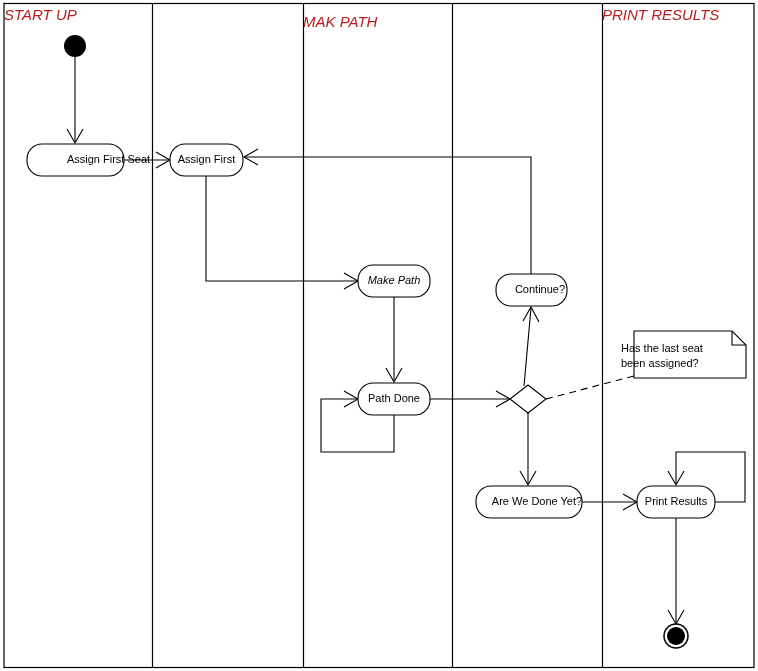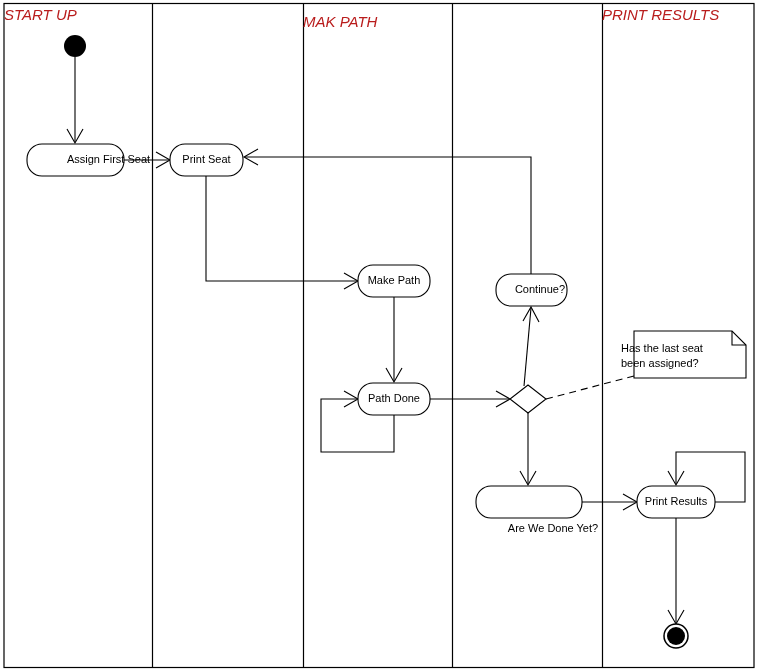--- a/index.html
+++ b/index.html
@@ -164,23 +164,23 @@
         <path d="M 732 331 L 732 345 L 746 345" fill="none" stroke="#000000" stroke-width="1.1"></path>
       </g>
     </g>
   </svg>
 
   <div class="lane-title" style="left:4px; top:6px; width:148px;">START UP</div>
   <div class="lane-title" style="left:303px; top:13px; width:149px;">MAK PATH</div>
   <div class="lane-title" style="left:602px; top:6px; width:152px;">PRINT RESULTS</div>
 
   <div class="node-label" style="left:16px; top:153px; width:97px;margin-left:44px;">Assign First Seat</div>
-  <div class="node-label" style="left:170px; top:153px; width:73px;">Print Seat</div>
-  <div class="node-label" style="left:358px; top:274px; width:72px;">Make Path</div>
+  <div class="node-label" style="left:170px; top:153px; width:73px;">Assign First</div>
+  <div class="node-label" style="left:358px; top:274px; width:72px;font-style:italic;">Make Path</div>
   <div class="node-label" style="left:358px; top:392px; width:72px;">Path Done</div>
   <div class="node-label" style="left:496px; top:283px; width:88px;">Continue?</div>
-  <div class="node-label" style="left:500px; top:495px; width:106px;margin-top:27px;">Are We Done Yet?</div>
+  <div class="node-label" style="left:484px; top:495px; width:106px;">Are We Done Yet?</div>
   <div class="node-label" style="left:637px; top:495px; width:78px;">Print Results</div>
 
   <div class="note-label" style="left:621px; top:341px; width:100px;">Has the last seat
 been assigned?</div>
 
 </div>
 
 </body></html>

